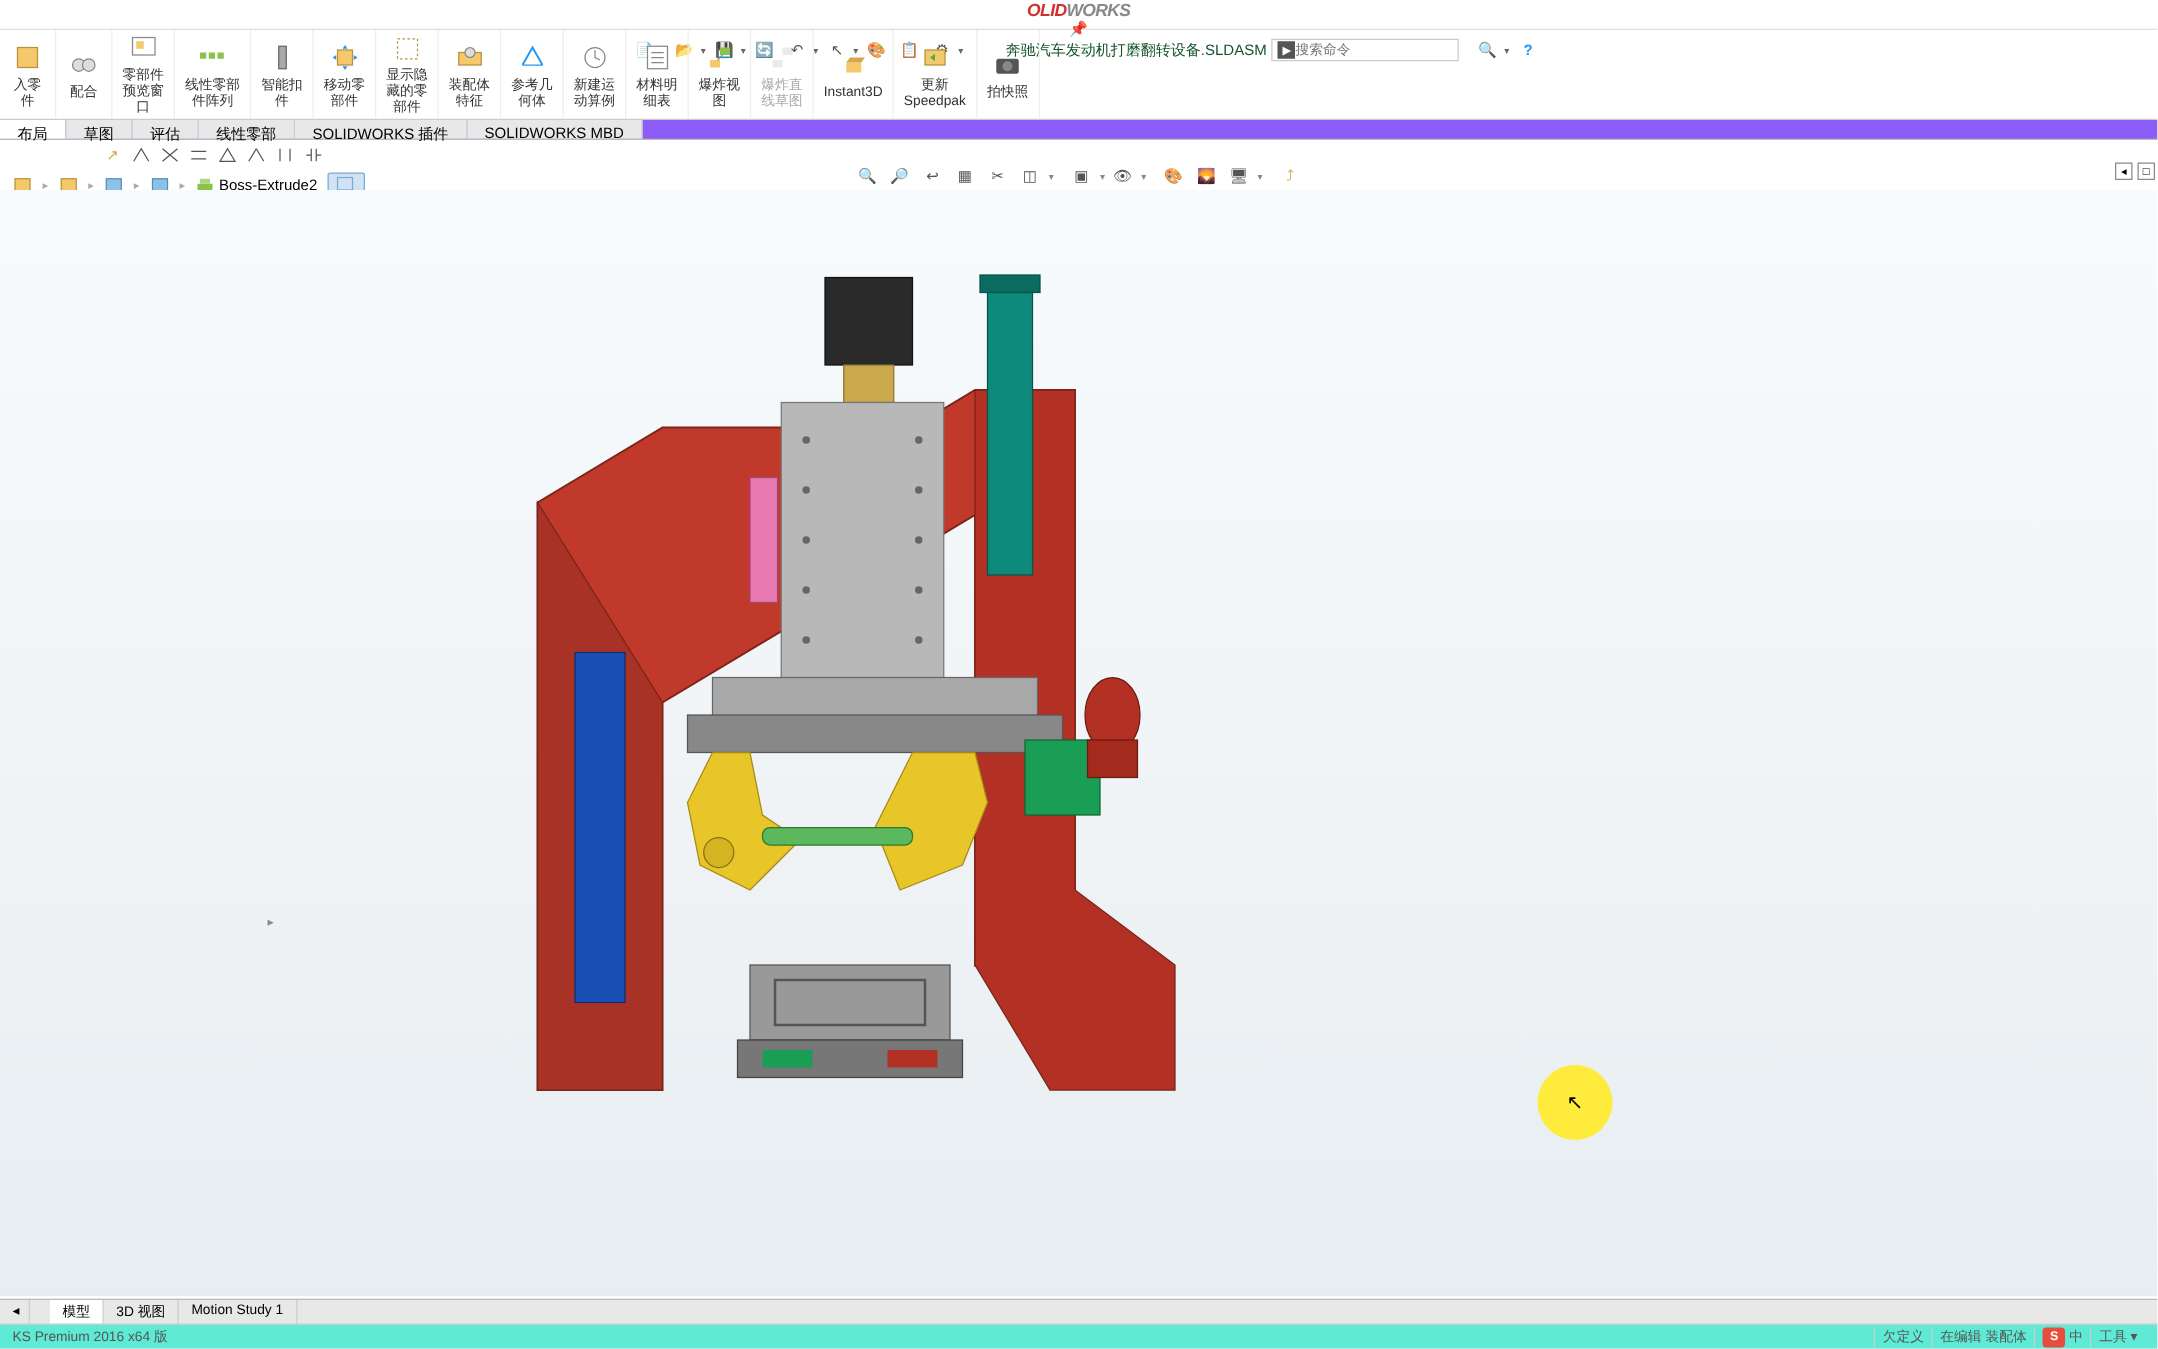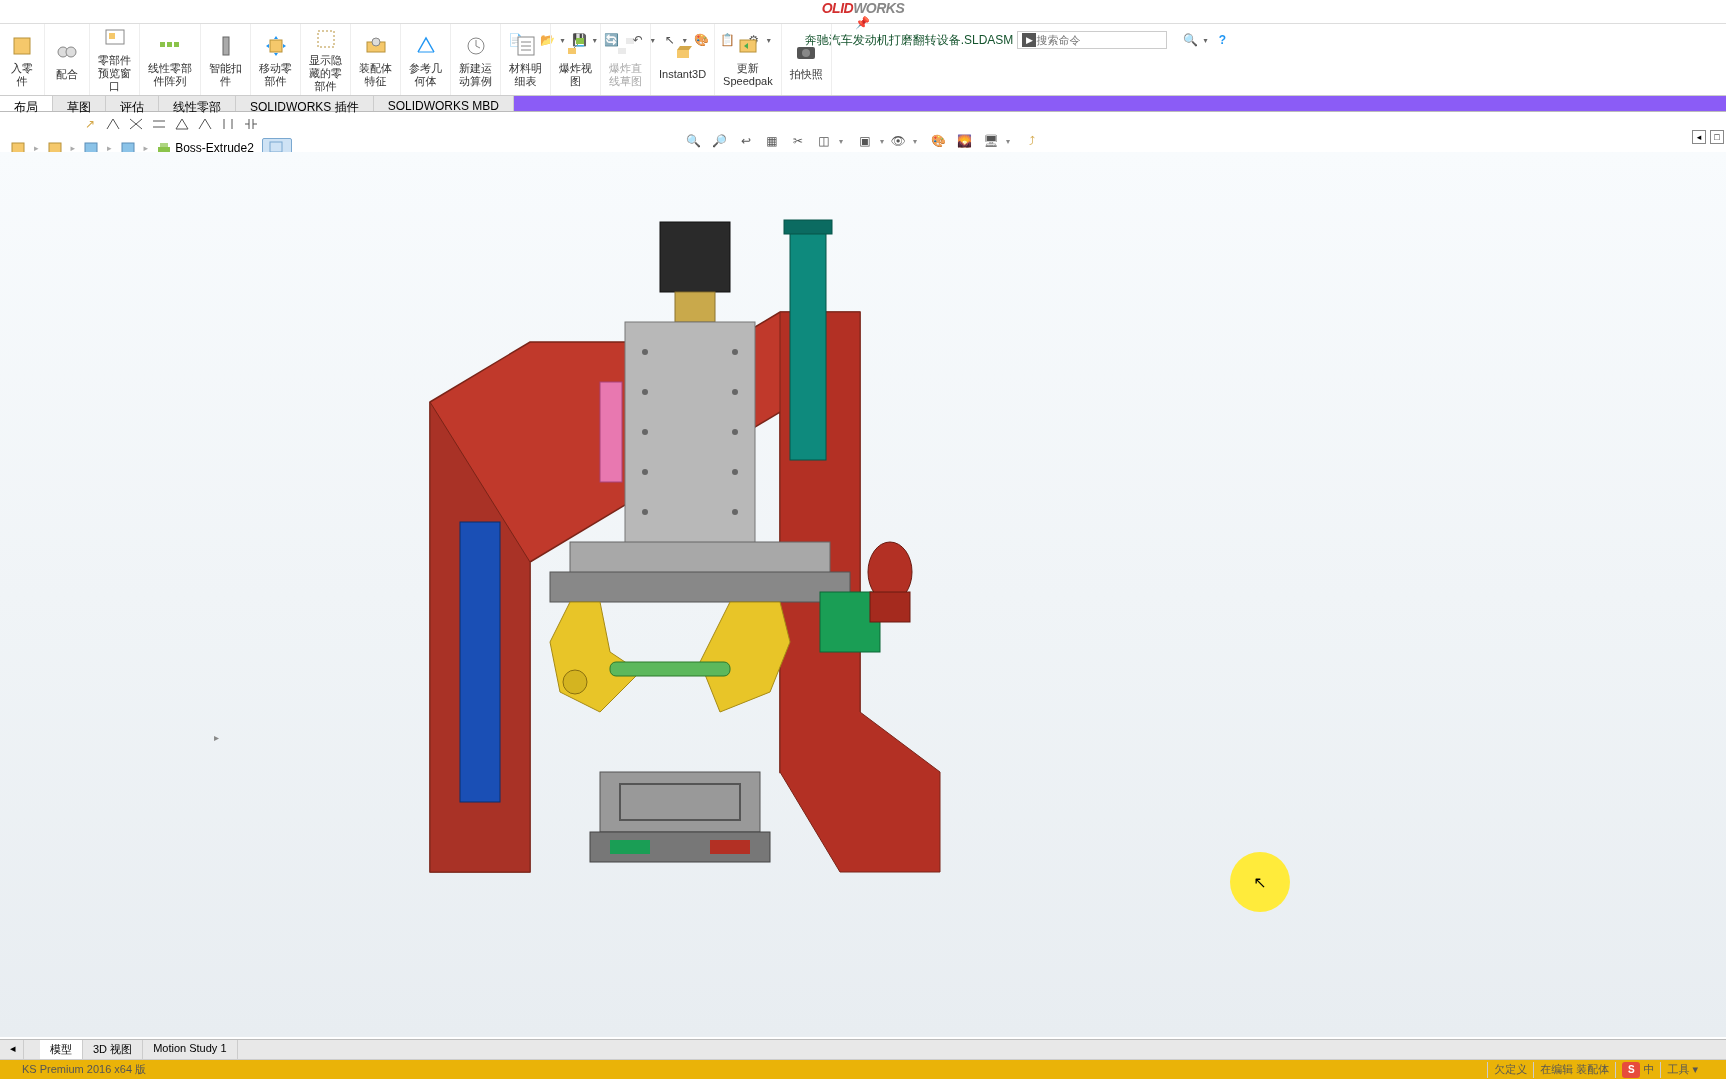--- a/index.html
+++ b/index.html
@@ -54,21 +54,21 @@
 
 .cursor-highlight { position: absolute; width: 60px; height: 60px; border-radius: 50%; background: #ffeb3b; left: 1230px; top: 700px; display: flex; align-items: center; justify-content: center; }
 .cursor-arrow { font-size: 16px; color: #000; }
 
 
 .bottom-tabs { position: absolute; bottom: 20px; left: 0; height: 20px; display: flex; background: #e8e8e8; border-top: 1px solid #bbb; width: 100%; }
 .btab { padding: 2px 10px; border-right: 1px solid #ccc; cursor: pointer; font-size: 11px; }
 .btab.active { background: #fff; margin-left: 16px; }
 
 
-.status-bar { position: absolute; bottom: 0; left: 0; right: 0; height: 20px; background: #eab308; border-top: 1px solid #ccc; display: flex; align-items: center; font-size: 11px; padding: 0 22px; }
+.status-bar { position: absolute; bottom: 0; left: 0; right: 0; height: 20px; background: #5eead4; border-top: 1px solid #ccc; display: flex; align-items: center; font-size: 11px; padding: 0 10px; }
 .status-left { flex: 1; color: #555; }
 .status-right { display: flex; align-items: center; color: #555; }
 .status-seg { padding: 0 6px; border-left: 1px solid #ccc; height: 16px; display: flex; align-items: center; }
 .ime-badge { width: 18px; height: 16px; background: #e74c3c; border-radius: 3px; display: flex; align-items: center; justify-content: center; color: #fff; font-size: 10px; font-weight: bold; }
 
 
 .right-triggers { position: absolute; right: 2px; top: 130px; display: flex; gap: 4px; }
 .trigger-box { width: 14px; height: 14px; border: 1px solid #888; display: flex; align-items: center; justify-content: center; font-size: 9px; cursor: pointer; }
 
 .collapse-arrow { position: absolute; left: 214px; top: 580px; color: #888; font-size: 10px; }

